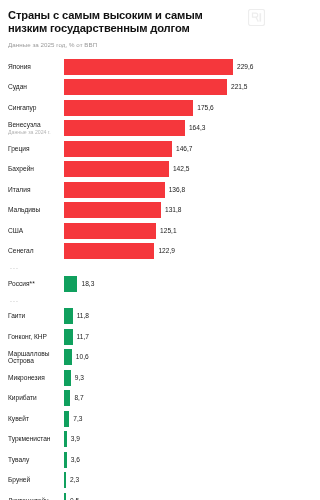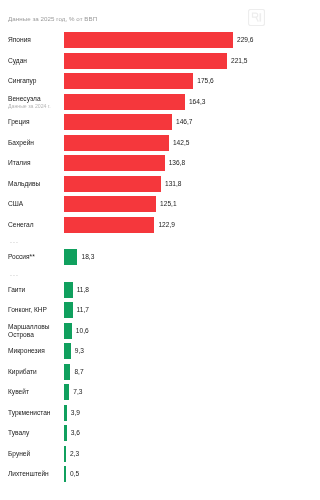--- a/index.html
+++ b/index.html
@@ -101,20 +101,21 @@
     padding-left: 2px;
     line-height: 8px;
   }
 </style>
 </head>
 <body>
 
 <div id="page">
 
   <div class="header">
+    <div class="title">Страны с самым высоким и самым низким государственным долгом</div>
     <div class="subtitle">Данные за 2025 год, % от ВВП</div>
   </div>
 
   <div class="watermark">
     <svg viewBox="0 0 17 17" width="17" height="17" aria-hidden="true">
       <rect x="0.5" y="0.5" width="16" height="16" rx="2" fill="none" stroke="#555" stroke-width="1.2"></rect>
       <path d="M4.5 4.2h3.2a2 2 0 0 1 0 4H4.5zM4.5 8.2h3.4l2.4 4.4" fill="none" stroke="#555" stroke-width="1.2"></path>
       <path d="M11.5 4.2h1.6v8.4h-1.6z" fill="#555"></path>
     </svg>
   </div>

